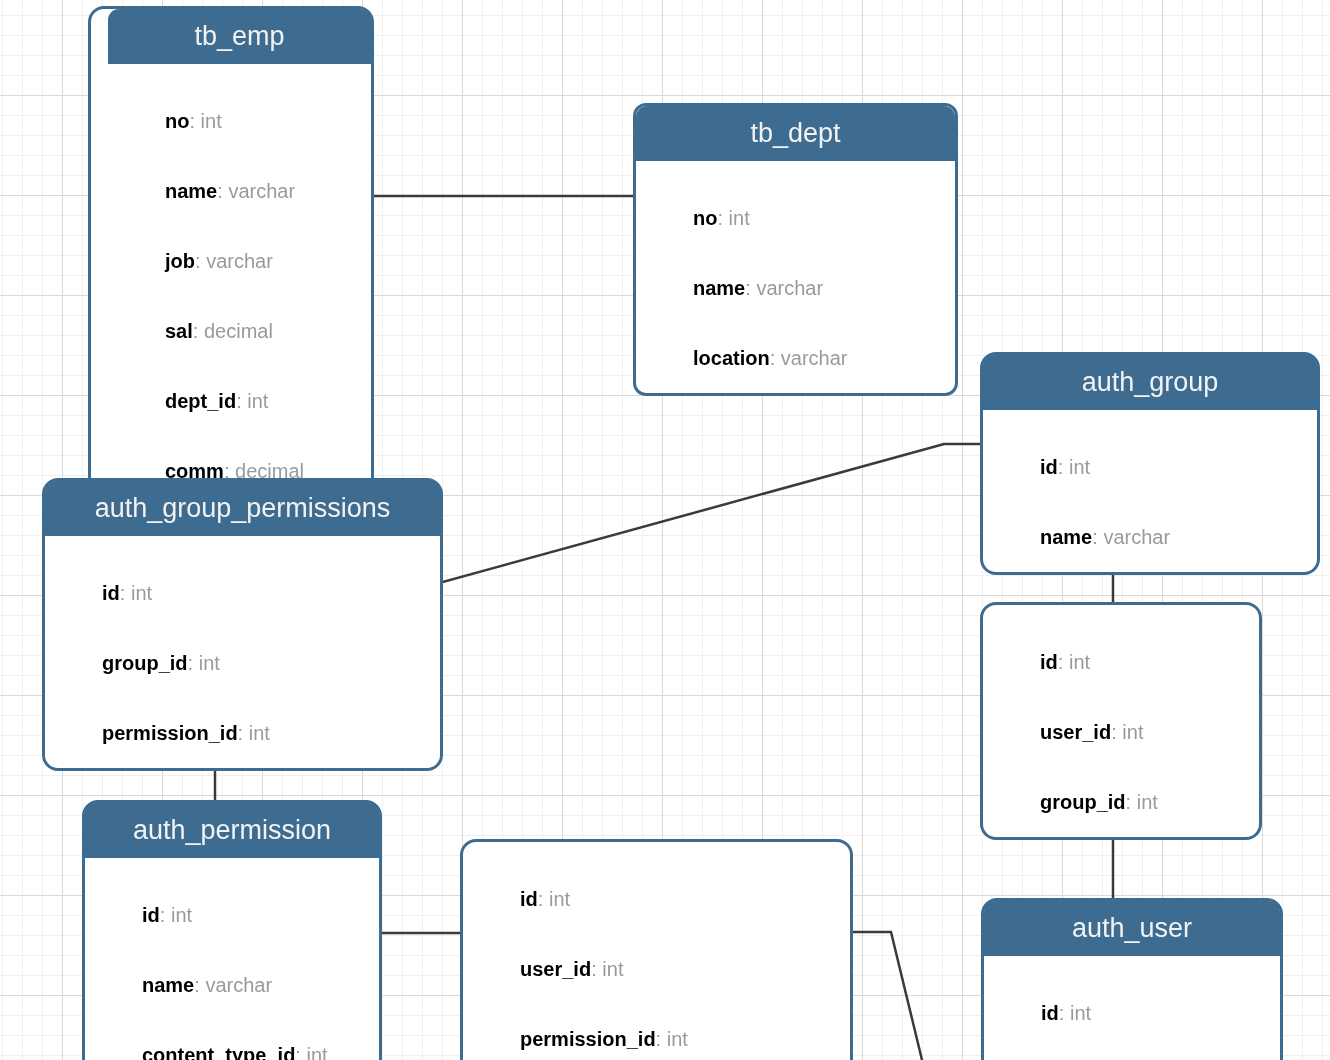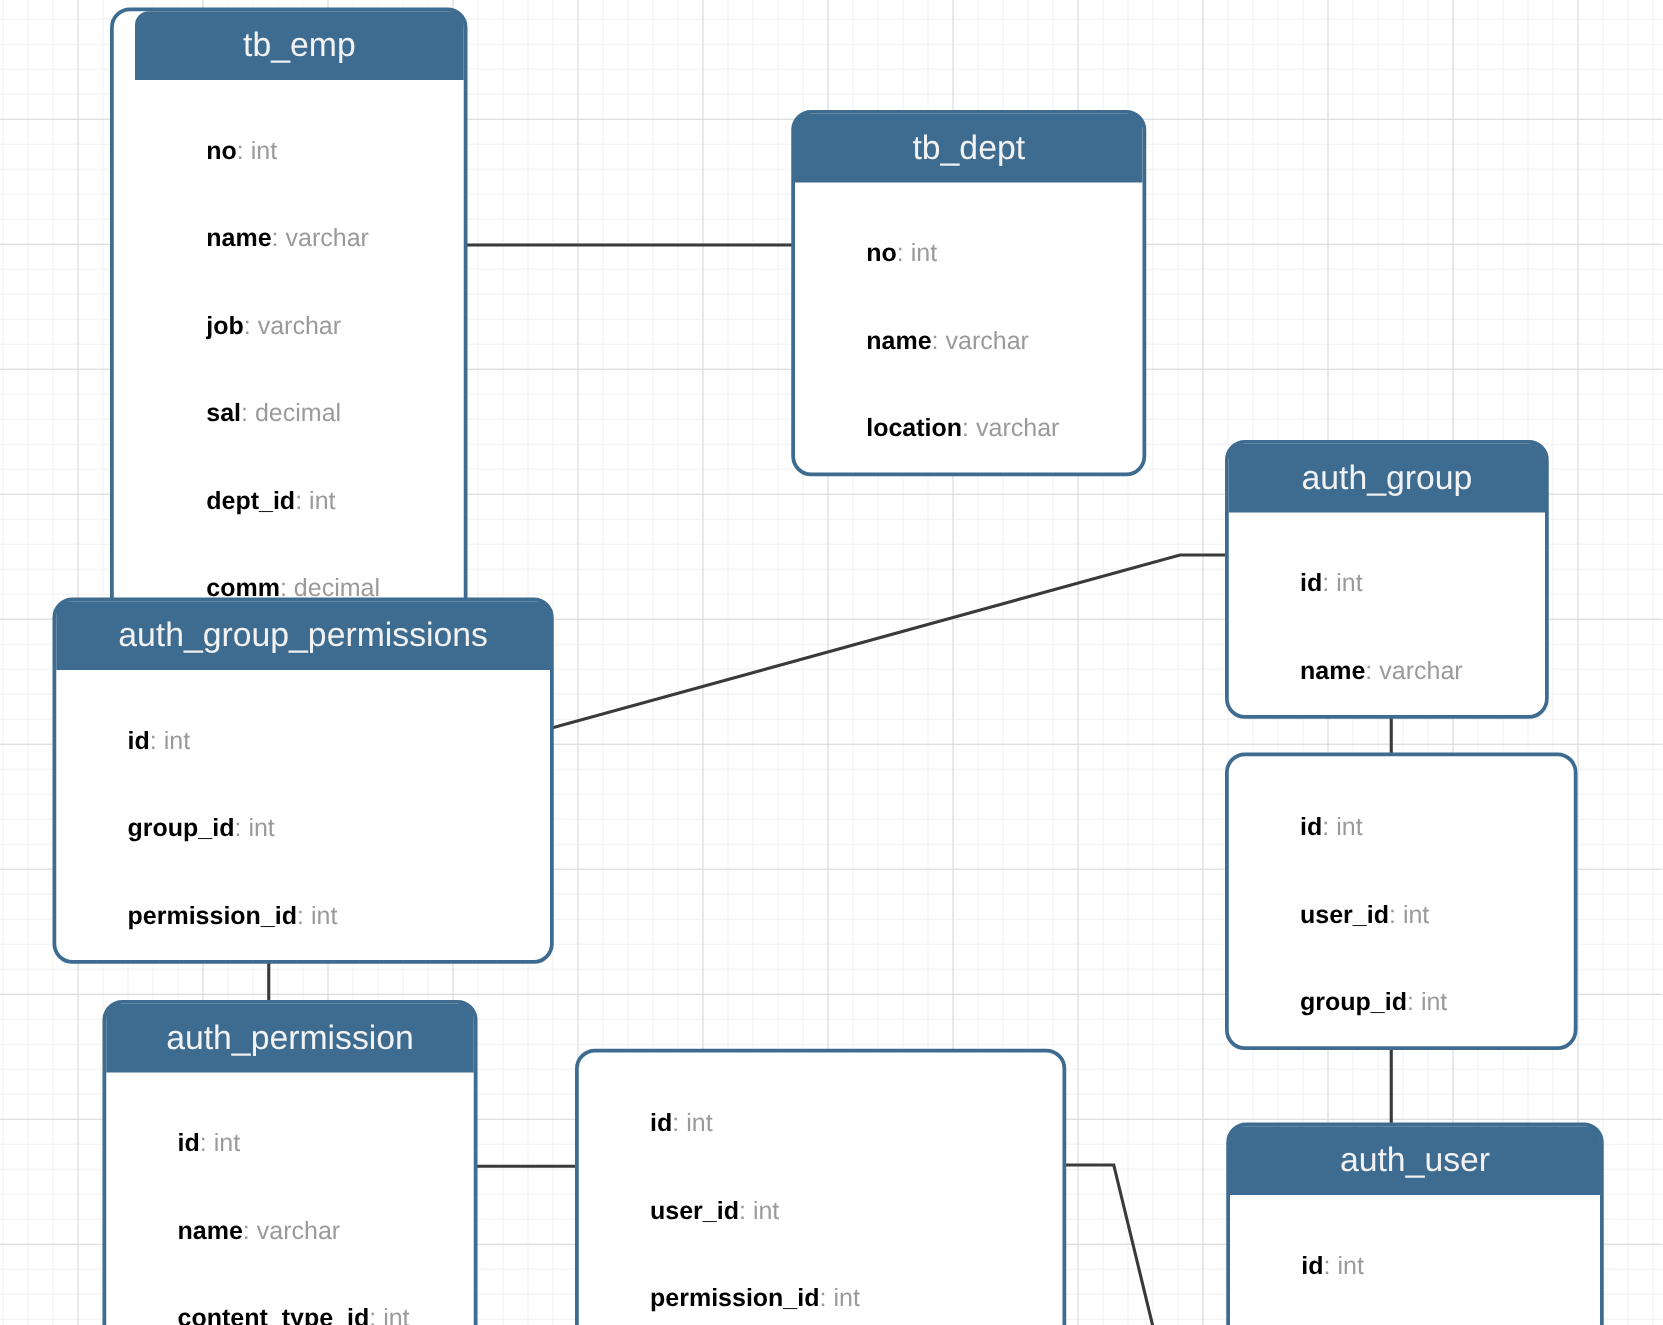--- a/index.html
+++ b/index.html
@@ -28,22 +28,22 @@
     height:55px;display:flex;align-items:center;justify-content:center;
     background:#3e6c90;color:#f2f2f2;font-size:27px;
     padding:0 4px;border-radius:11px 11px 0 0;white-space:nowrap;
   }
   .tb{padding:8px 0 14px 0;}
   .tr{height:42px;line-height:42px;padding:0 12px 0 57px;font-size:20px;white-space:nowrap;margin-top:28px;}
   .fn{color:#000000;font-weight:bold;}
   .fc{color:#9a9a9a;}
   .ft{color:#9a9a9a;margin-left:0.28em;}
   #t0{left:88px;top:6px;width:286px;padding-left:17px;}
-  #t1{left:633px;top:88px;width:284px;}
-  #t2{left:980px;top:352px;width:259px;}
+  #t1{left:633px;top:103px;width:325px;border-radius:13px;}
+  #t2{left:980px;top:352px;width:340px;}
   #t3{left:42px;top:478px;width:401px;}
   #t4{left:980px;top:602px;width:282px;}
   #t5{left:82px;top:800px;width:300px;}
   #t6{left:460px;top:839px;width:393px;}
   #t7{left:981px;top:898px;width:302px;}
 </style>
 </head>
 <body>
 
 <div id="canvas">

